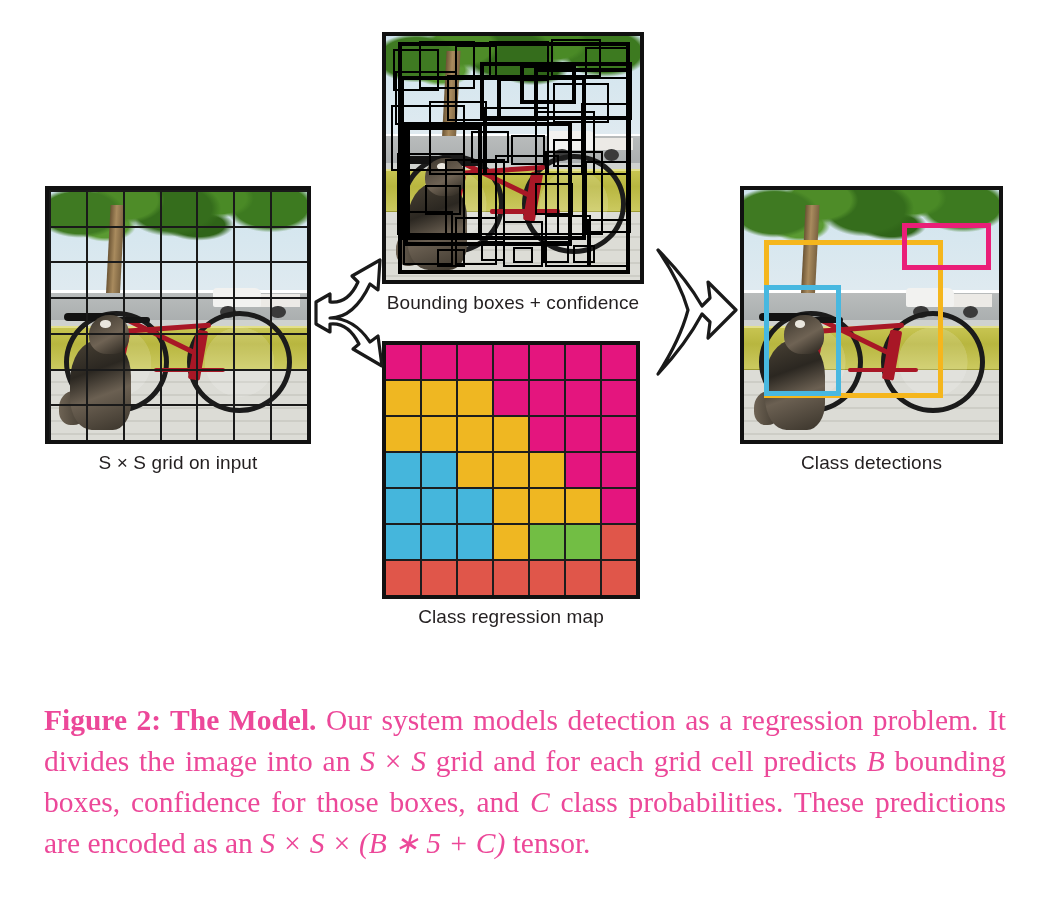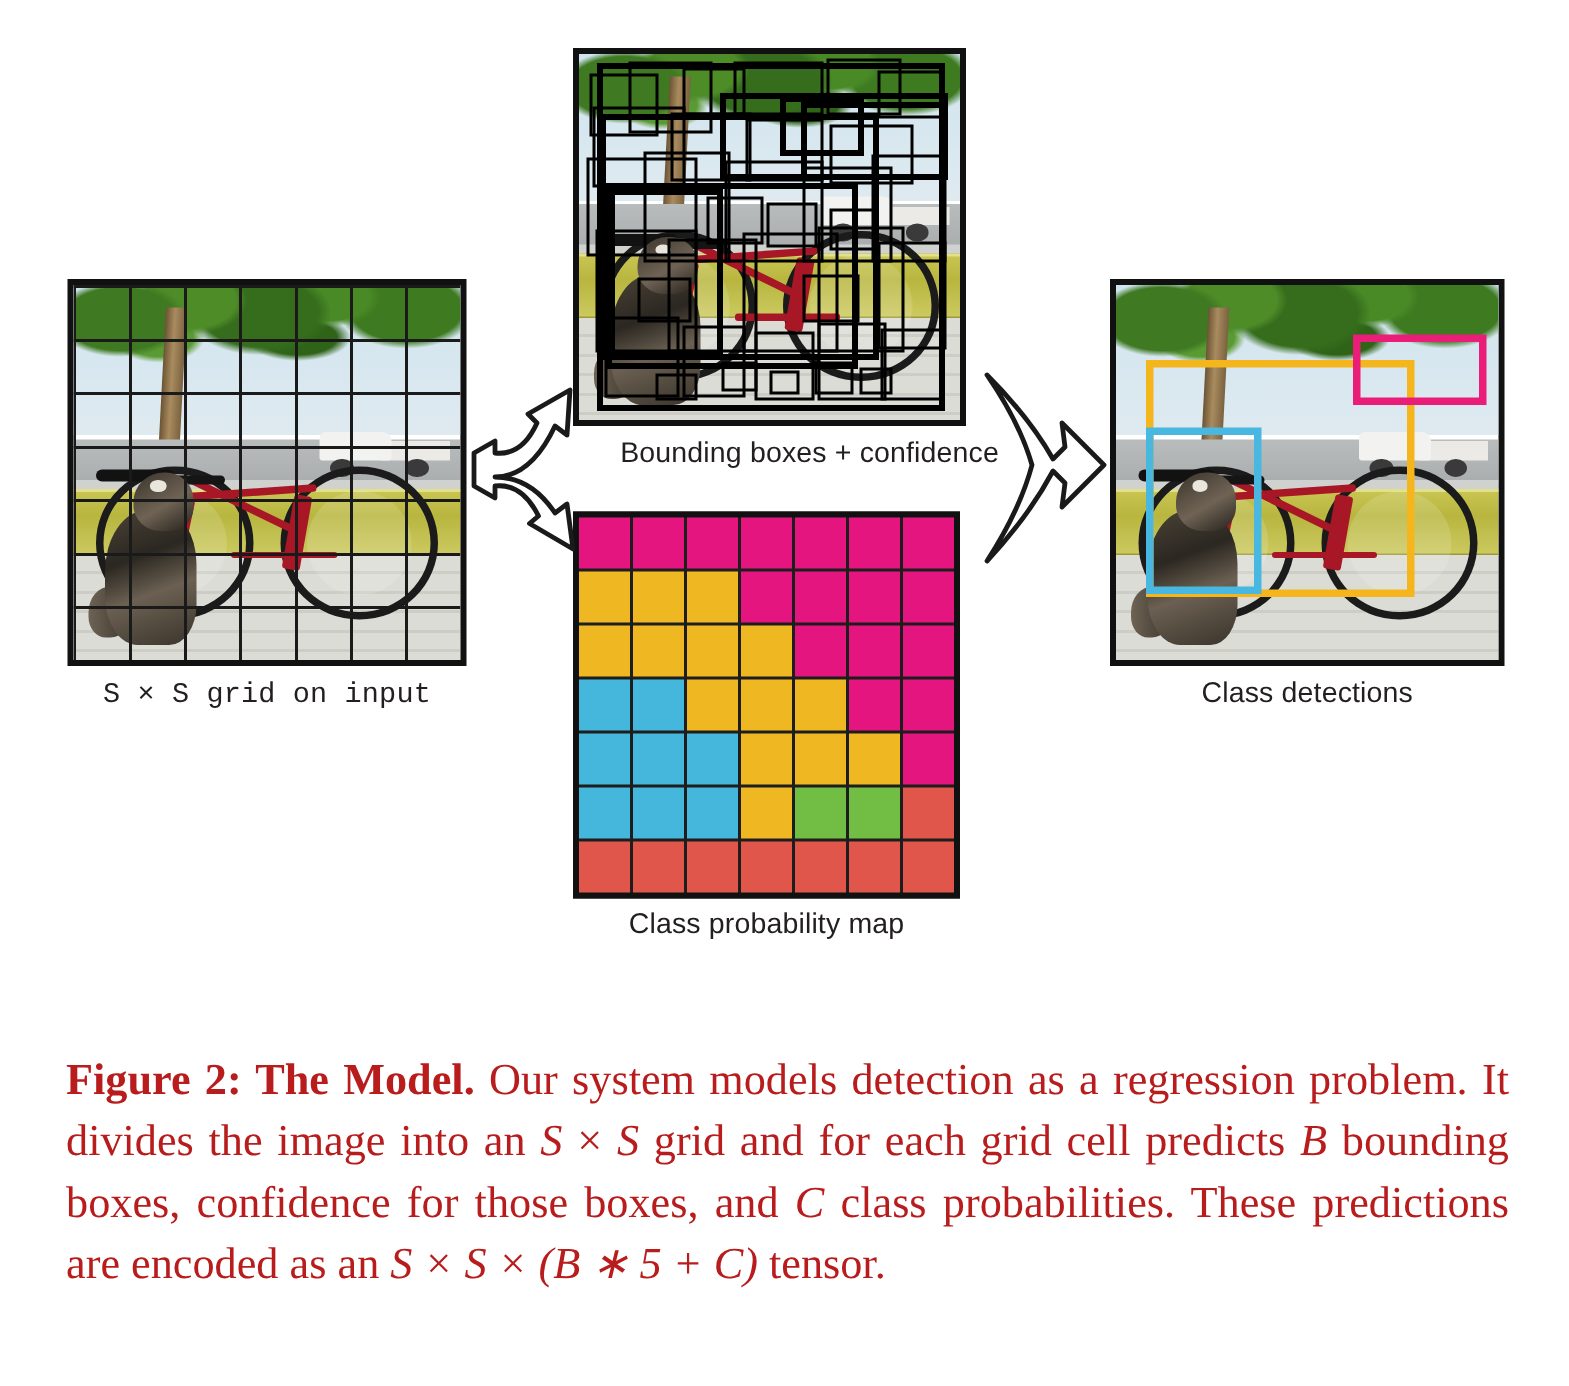--- a/index.html
+++ b/index.html
@@ -164,21 +164,21 @@
 
   
   #caption {
     position: absolute;
     left: 44px;
     top: 700px;
     width: 962px;
     font-family: "Liberation Serif", serif;
     font-size: 29.5px;
     line-height: 41px;
-    color: #b91c1c;
+    color: #ec4899;
     text-align: justify;
   }
   #caption .lead { font-weight: bold; }
   #caption .mathvar { font-style: italic; font-family: "Liberation Serif", serif; }
 </style>
 </head>
 <body>
 
 <div class="panel">
   <div class="panel-frame" style="left:45px; top:186px; width:266px; height:258px;">
@@ -210,21 +210,21 @@
       <div class="dog">
         <div class="tail"></div>
         <div class="body"></div>
         <div class="head">
           <div class="muzzle"></div>
         </div>
       </div>
     </div>
     <div class="gridlines"></div>
   </div>
-  <div class="panel-caption" style="left:45px; top:452px; width:266px;font-family:Liberation Mono, monospace;">S × S grid on input</div>
+  <div class="panel-caption" style="left:45px; top:452px; width:266px;">S × S grid on input</div>
 </div>
 
 <div class="panel">
   <div class="panel-frame" style="left:382px; top:32px; width:262px; height:252px;">
     <div class="photo">
       <div class="sky"></div>
       <div class="foliage"></div>
       <div class="trunk"></div>
       <div class="road"></div>
       <div class="curb"></div>
@@ -297,21 +297,21 @@
           <rect x="52" y="214" width="26" height="16"></rect>
           <rect x="86" y="96" width="36" height="30"></rect>
           <rect x="126" y="100" width="32" height="28"></rect>
           <rect x="168" y="104" width="30" height="26"></rect>
           <rect x="40" y="150" width="34" height="28"></rect>
           <rect x="150" y="148" width="36" height="30"></rect>
         </g>
       </svg>
     </div>
   </div>
-  <div class="panel-caption" style="left:360px; top:292px; width:306px;text-align:right;">Bounding boxes + confidence</div>
+  <div class="panel-caption" style="left:360px; top:292px; width:306px;">Bounding boxes + confidence</div>
 </div>
 
 <div class="panel">
   <div class="classmap" style="left:382px; top:341px; width:258px; height:258px;">
       <div class="classcell" style="background: rgb(228, 21, 126);"></div>
       <div class="classcell" style="background: rgb(228, 21, 126);"></div>
       <div class="classcell" style="background: rgb(228, 21, 126);"></div>
       <div class="classcell" style="background: rgb(228, 21, 126);"></div>
       <div class="classcell" style="background: rgb(228, 21, 126);"></div>
       <div class="classcell" style="background: rgb(228, 21, 126);"></div>
@@ -352,21 +352,21 @@
       <div class="classcell" style="background: rgb(114, 190, 68);"></div>
       <div class="classcell" style="background: rgb(224, 86, 74);"></div>
       <div class="classcell" style="background: rgb(224, 86, 74);"></div>
       <div class="classcell" style="background: rgb(224, 86, 74);"></div>
       <div class="classcell" style="background: rgb(224, 86, 74);"></div>
       <div class="classcell" style="background: rgb(224, 86, 74);"></div>
       <div class="classcell" style="background: rgb(224, 86, 74);"></div>
       <div class="classcell" style="background: rgb(224, 86, 74);"></div>
       <div class="classcell" style="background: rgb(224, 86, 74);"></div>
     </div>
-  <div class="panel-caption" style="left:382px; top:606px; width:258px;">Class probability map</div>
+  <div class="panel-caption" style="left:382px; top:606px; width:258px;">Class regression map</div>
 </div>
 
 <div class="panel">
   <div class="panel-frame" style="left:740px; top:186px; width:263px; height:258px;">
     <div class="photo">
       <div class="sky"></div>
       <div class="foliage"></div>
       <div class="trunk"></div>
       <div class="road"></div>
       <div class="curb"></div>

